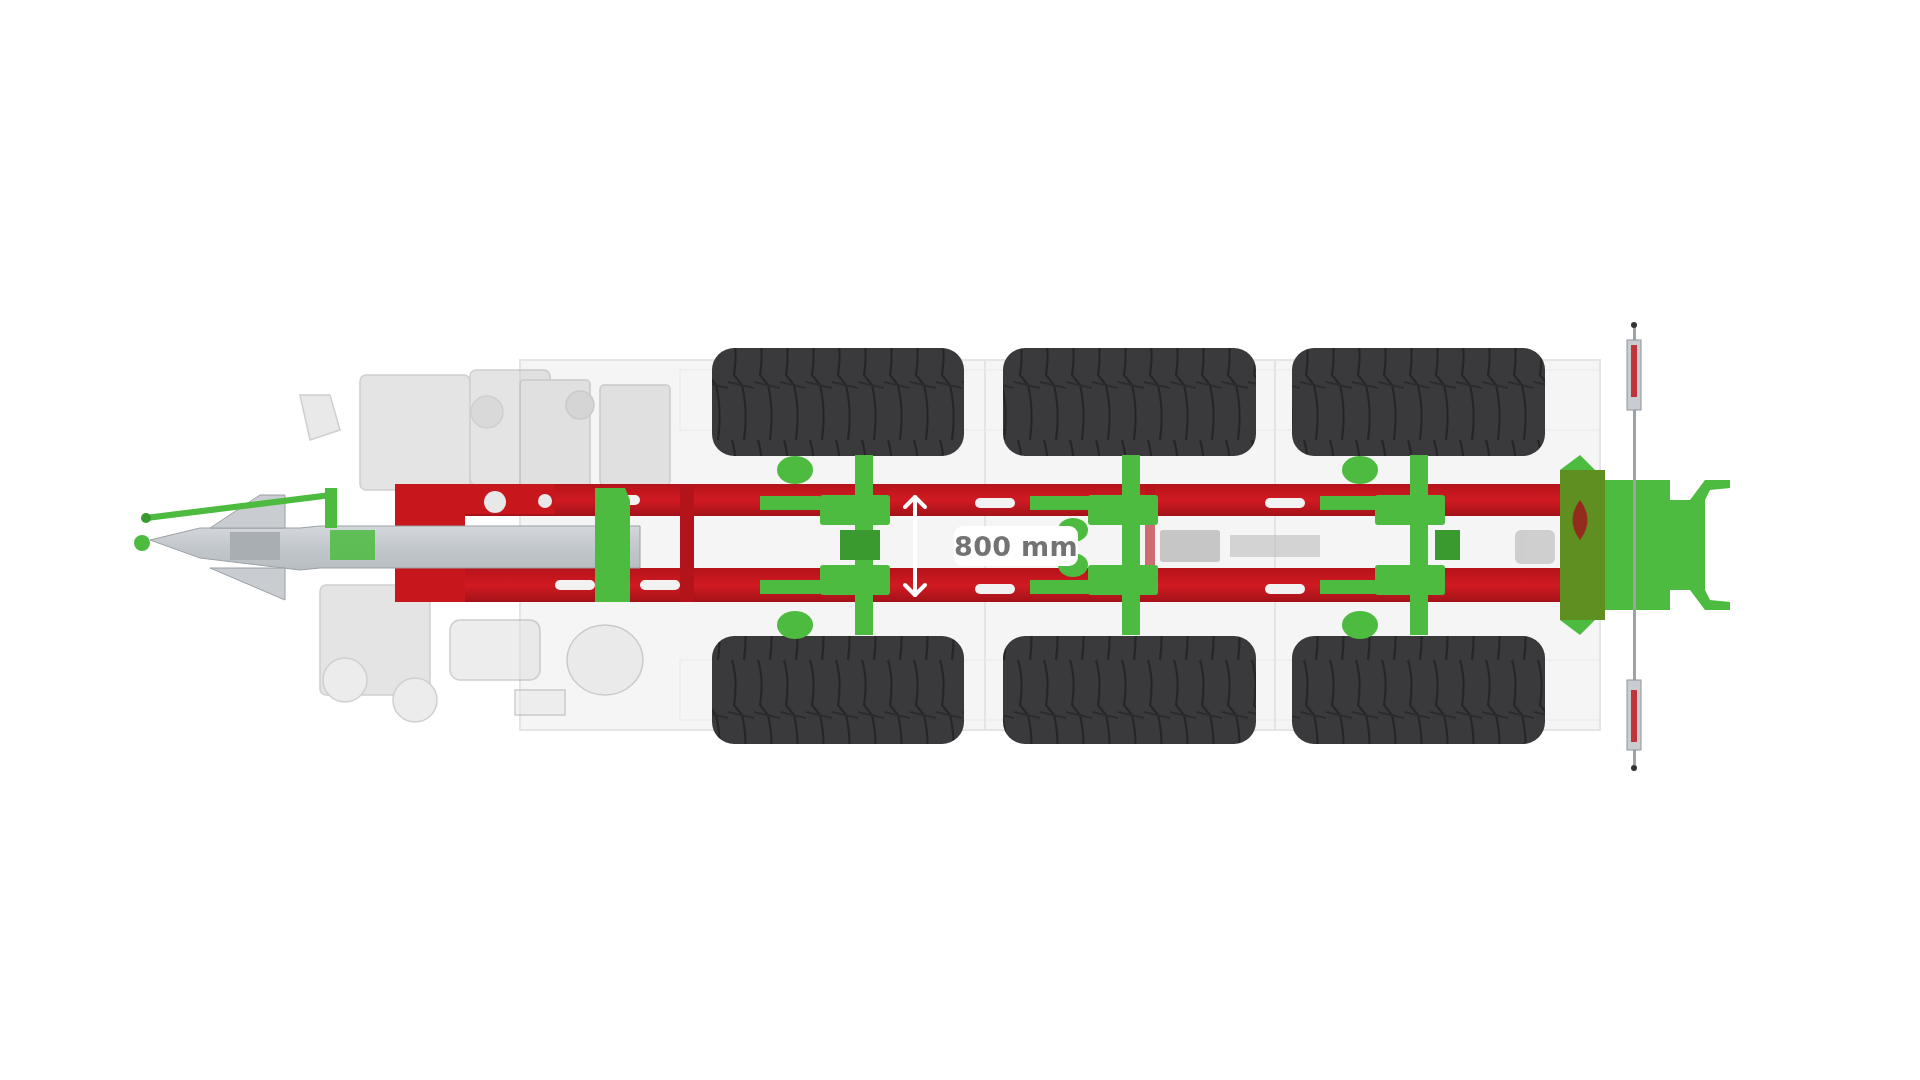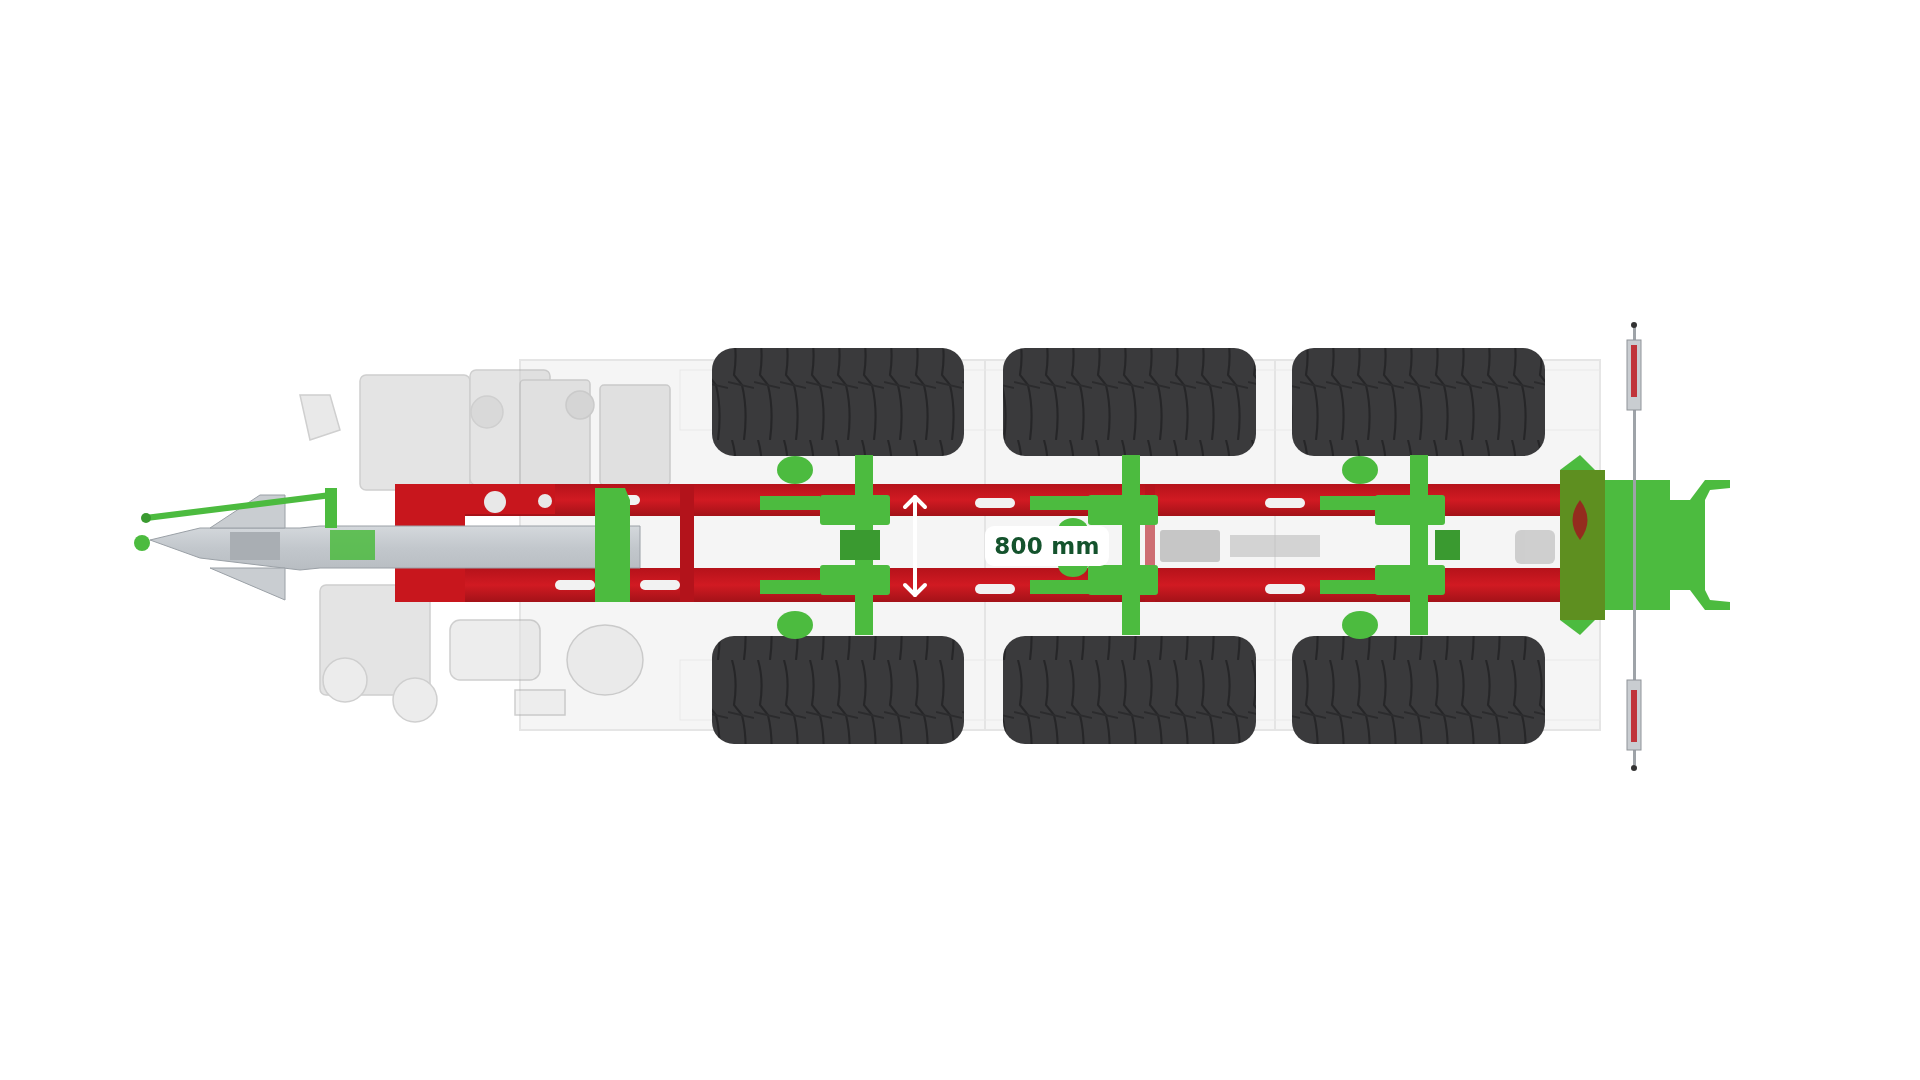--- a/index.html
+++ b/index.html
@@ -1,22 +1,22 @@
 <!DOCTYPE html>
 <html><head>
 <meta charset="utf-8">
 <style>
   html, body { margin:0; padding:0; background:#ffffff; }
   body { width:1920px; height:1080px; position:relative; overflow:hidden; font-family:"Liberation Sans", sans-serif; }
   #scene { position:absolute; left:0; top:0; width:1920px; height:1080px; }
   .dim-label {
-    position:absolute; left:985px; top:526px; width:124px; height:40px;
+    position:absolute; left:954px; top:526px; width:124px; height:40px;
     background:#ffffff; border-radius:9px;
     display:flex; align-items:center; justify-content:center;
-    font-family:"DejaVu Sans", sans-serif; font-weight:bold; font-size:23px; color:#14532d;
+    font-family:"DejaVu Sans", sans-serif; font-weight:bold; font-size:27px; color:#737373;
     letter-spacing:0.3px;
   }
 </style>
 </head>
 <body>
 
 <div id="scene">
 <svg width="1920" height="1080" viewBox="0 0 1920 1080" xmlns="http://www.w3.org/2000/svg">
   <defs>
     <pattern id="tread" width="26" height="110" patternUnits="userSpaceOnUse">

